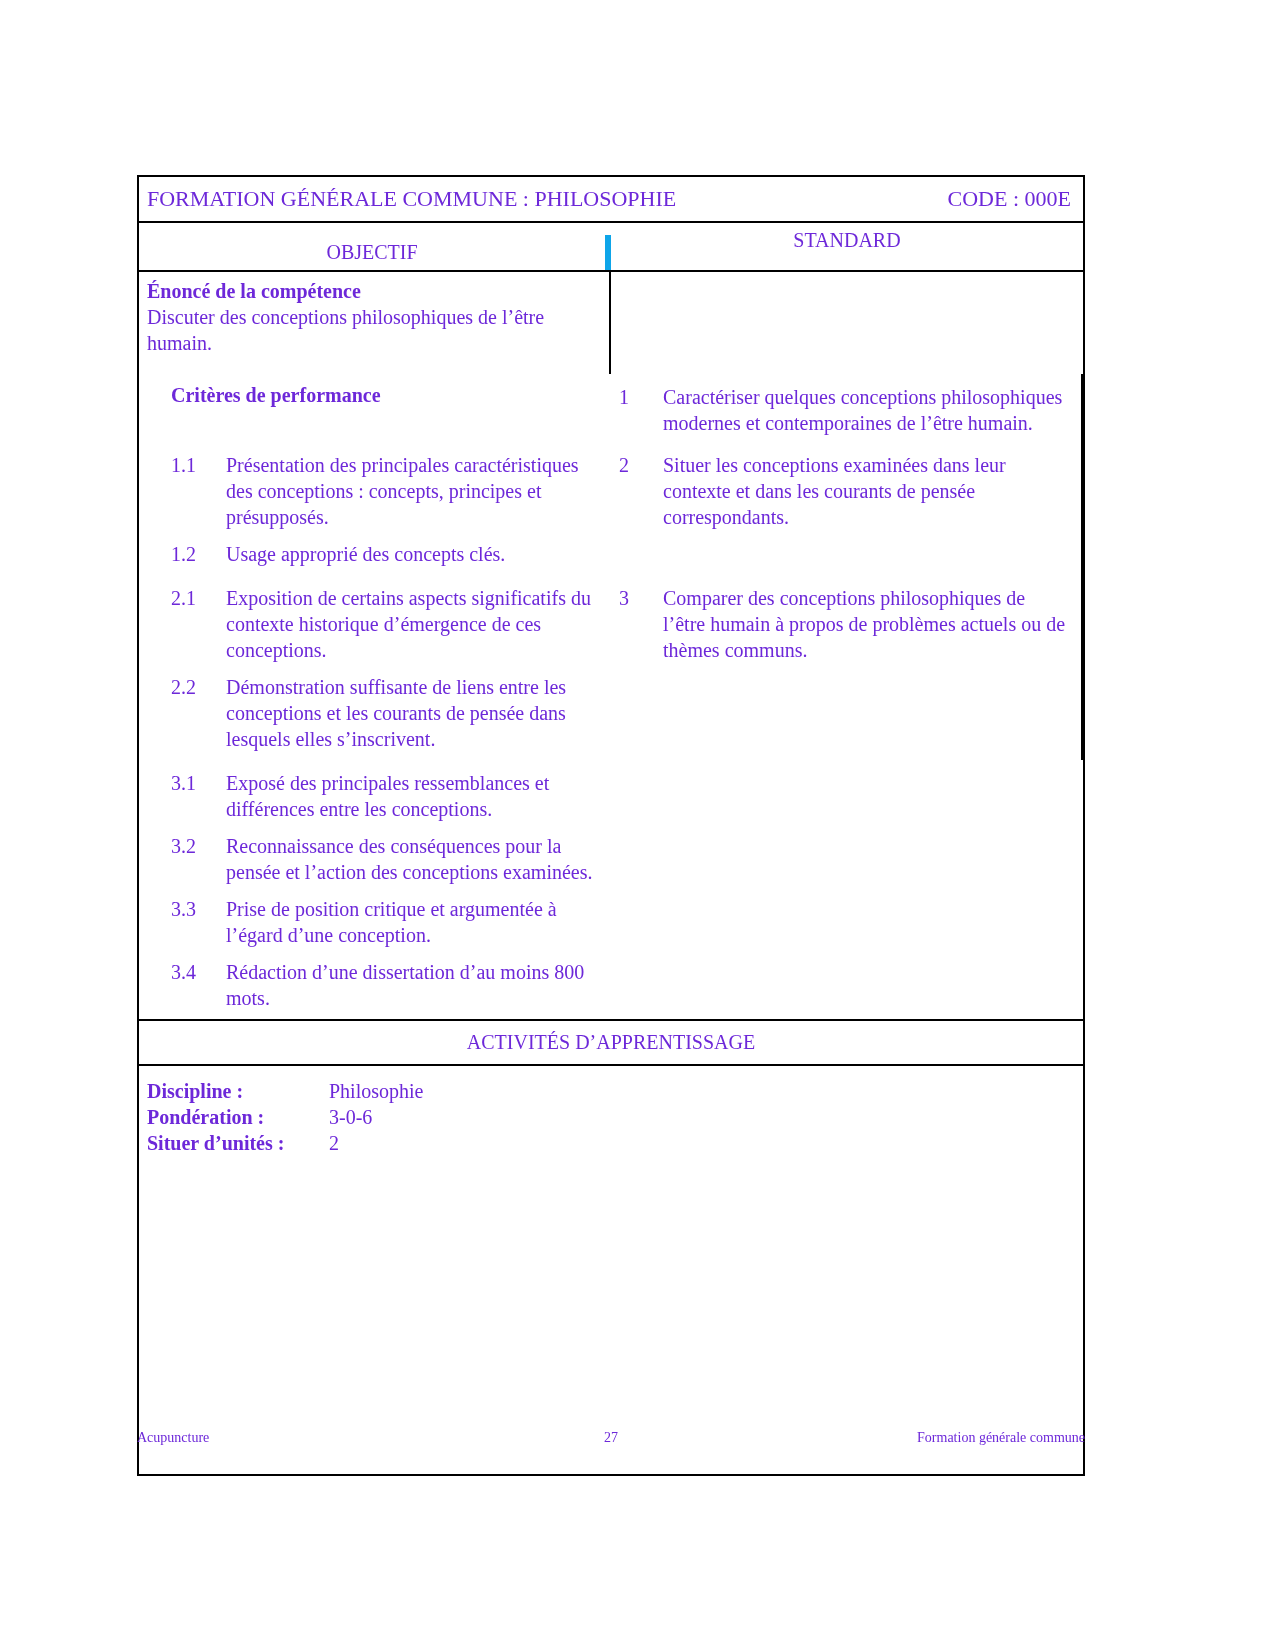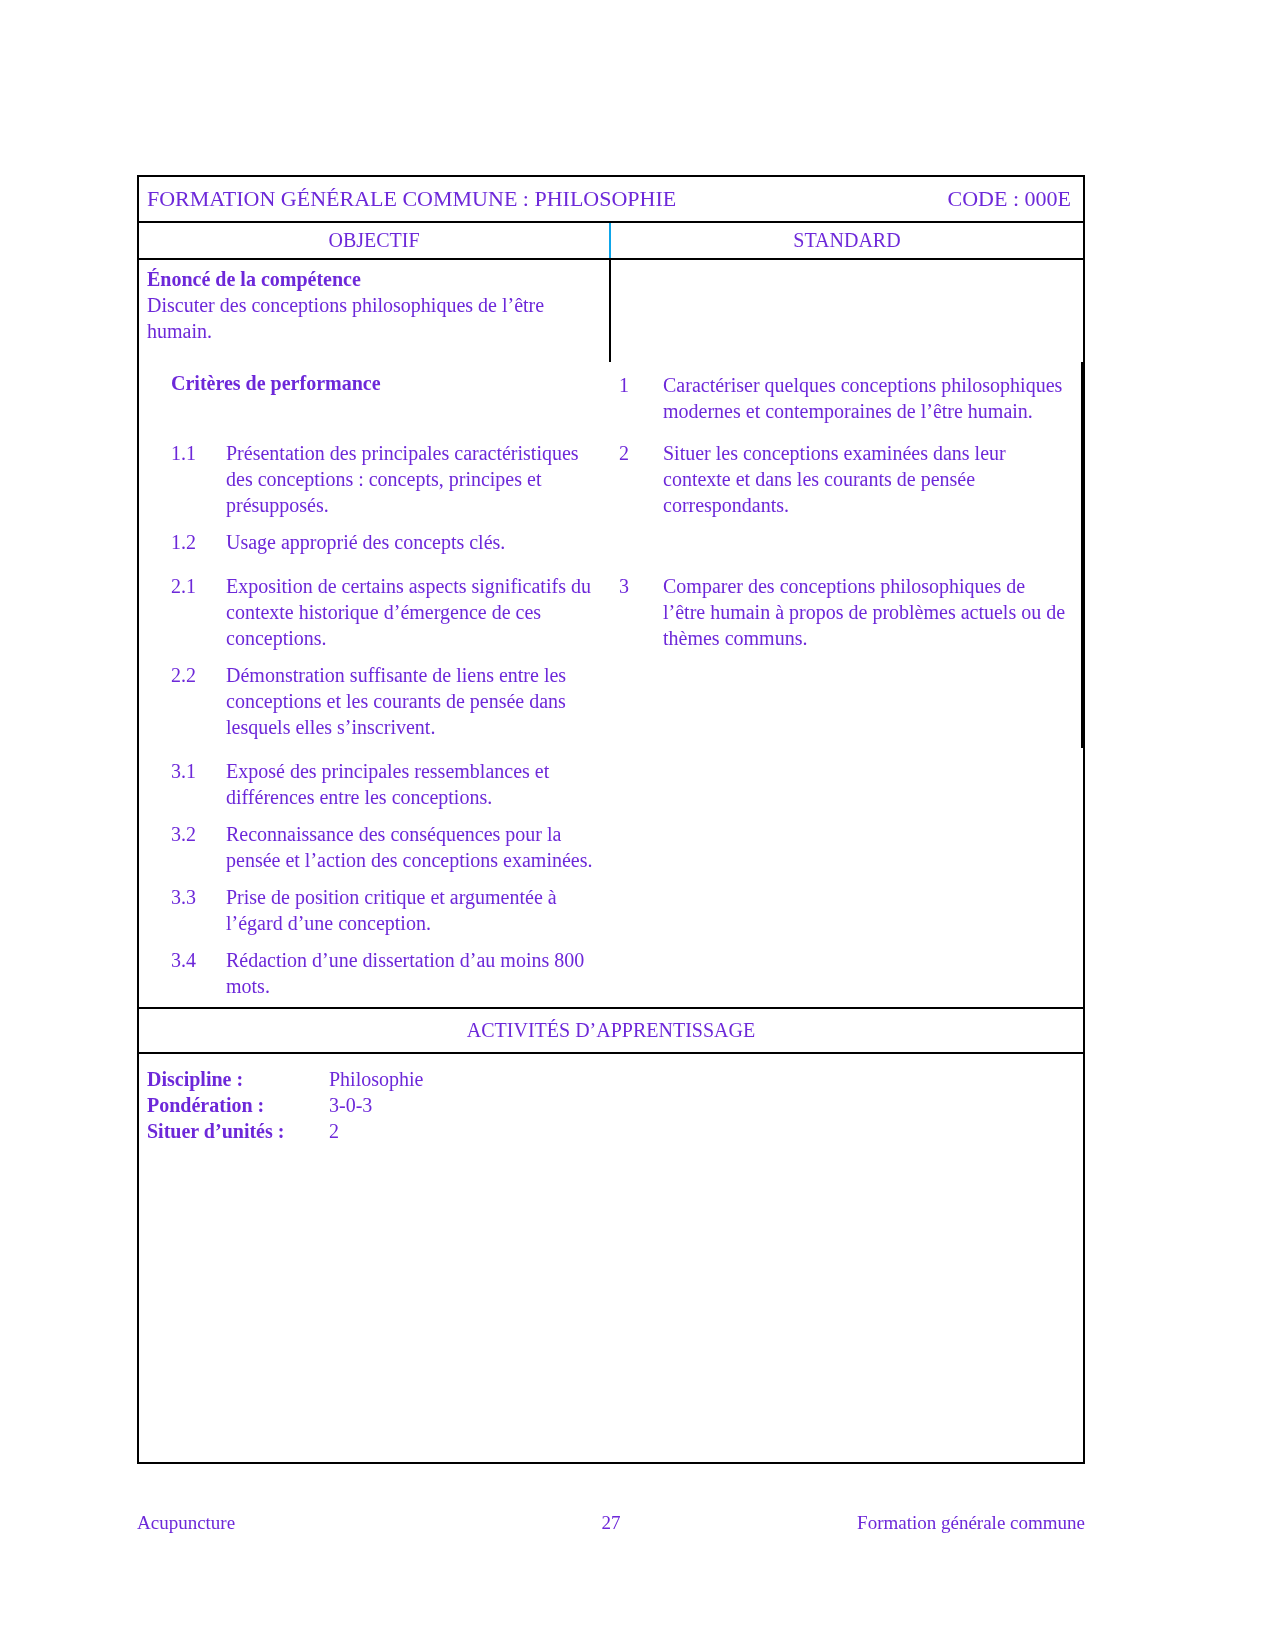--- a/index.html
+++ b/index.html
@@ -30,21 +30,21 @@
   .col-headers {
     display: flex;
     border-bottom: 2px solid #000000;
     font-size: 20px;
   }
   .col-headers > div {
     width: 50%;
     text-align: center;
     padding: 6px 4px;
   }
-  .col-headers > div:first-child { border-right: 2px solid #0ea5e9; }
+  .col-headers > div:first-child { border-right: 6px solid #0ea5e9; margin-top: 12px; }
 
   .body-grid {
     display: grid;
     grid-template-columns: 1fr 1fr;
     font-size: 20px;
     line-height: 1.3;
     border-bottom: 2px solid #000000;
   }
   .cell-left {
     border-right: 2px solid #000000;
@@ -87,24 +87,24 @@
     font-size: 20px;
     line-height: 1.3;
   }
   .activity-row { display: flex; }
   .activity-label { width: 182px; flex-shrink: 0; font-weight: bold; }
   .activity-value { flex: 1; }
 
   .page-footer {
     position: absolute;
     left: 137px;
-    top: 1512px;
+    top: 1430px;
     width: 948px;
     display: flex;
-    font-size: 19px;
+    font-size: 14px;
   }
   .page-footer > div { flex: 1; }
   .footer-left { text-align: left; }
   .footer-center { text-align: center; }
   .footer-right { text-align: right; }
 </style>
 </head>
 <body>
 
 <div class="page">
@@ -196,21 +196,21 @@
 
     <div class="activities-heading">ACTIVITÉS D’APPRENTISSAGE</div>
 
     <div class="activities-body">
       <div class="activity-row">
         <span class="activity-label">Discipline :</span>
         <span class="activity-value">Philosophie</span>
       </div>
       <div class="activity-row">
         <span class="activity-label">Pondération :</span>
-        <span class="activity-value">3-0-3</span>
+        <span class="activity-value">3-0-6</span>
       </div>
       <div class="activity-row">
         <span class="activity-label">Situer d’unités :</span>
         <span class="activity-value">2</span>
       </div>
     </div>
 
   </div>
 
   <div class="page-footer">

